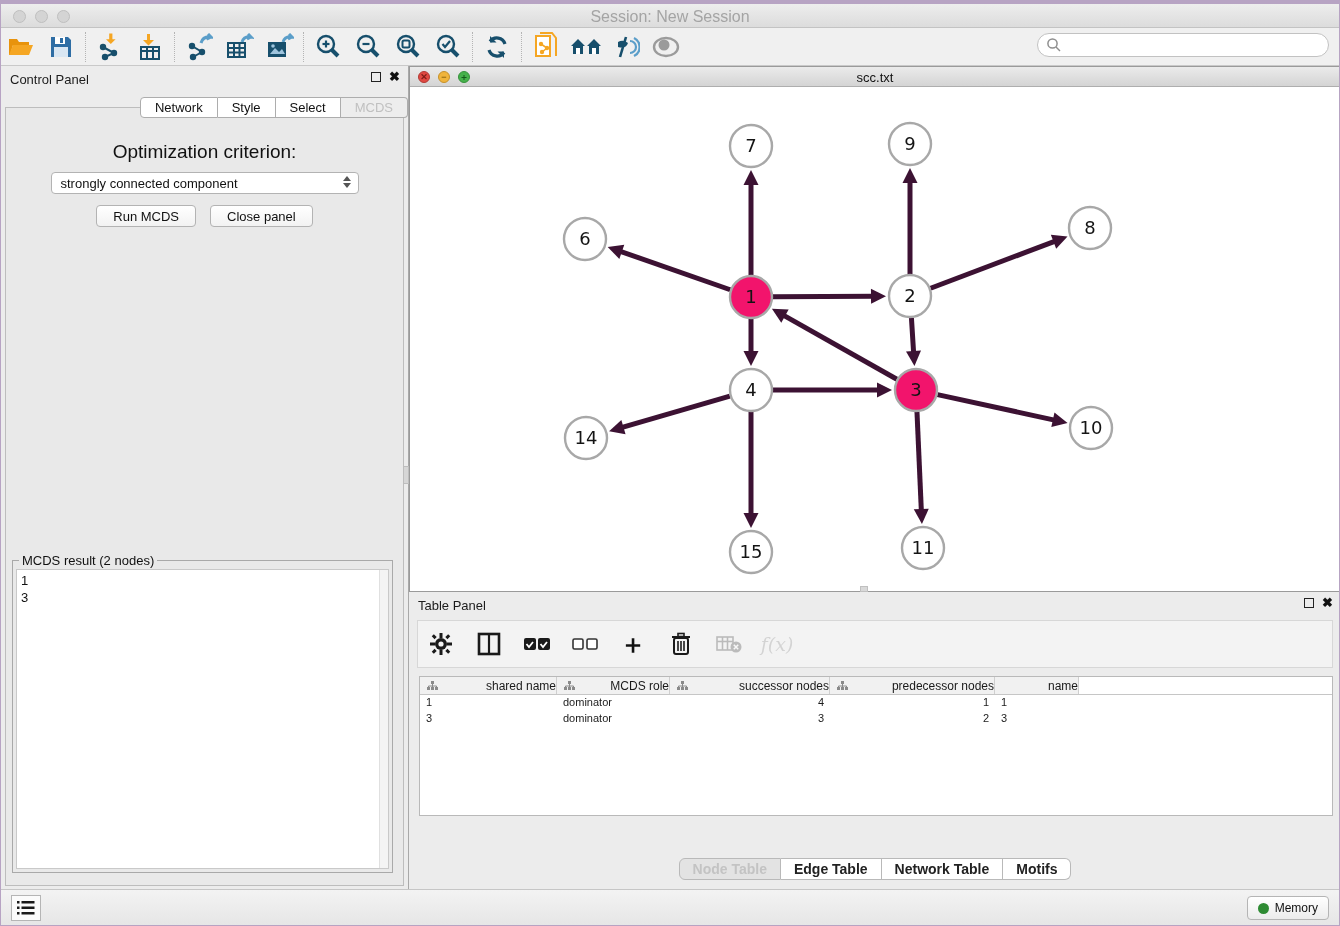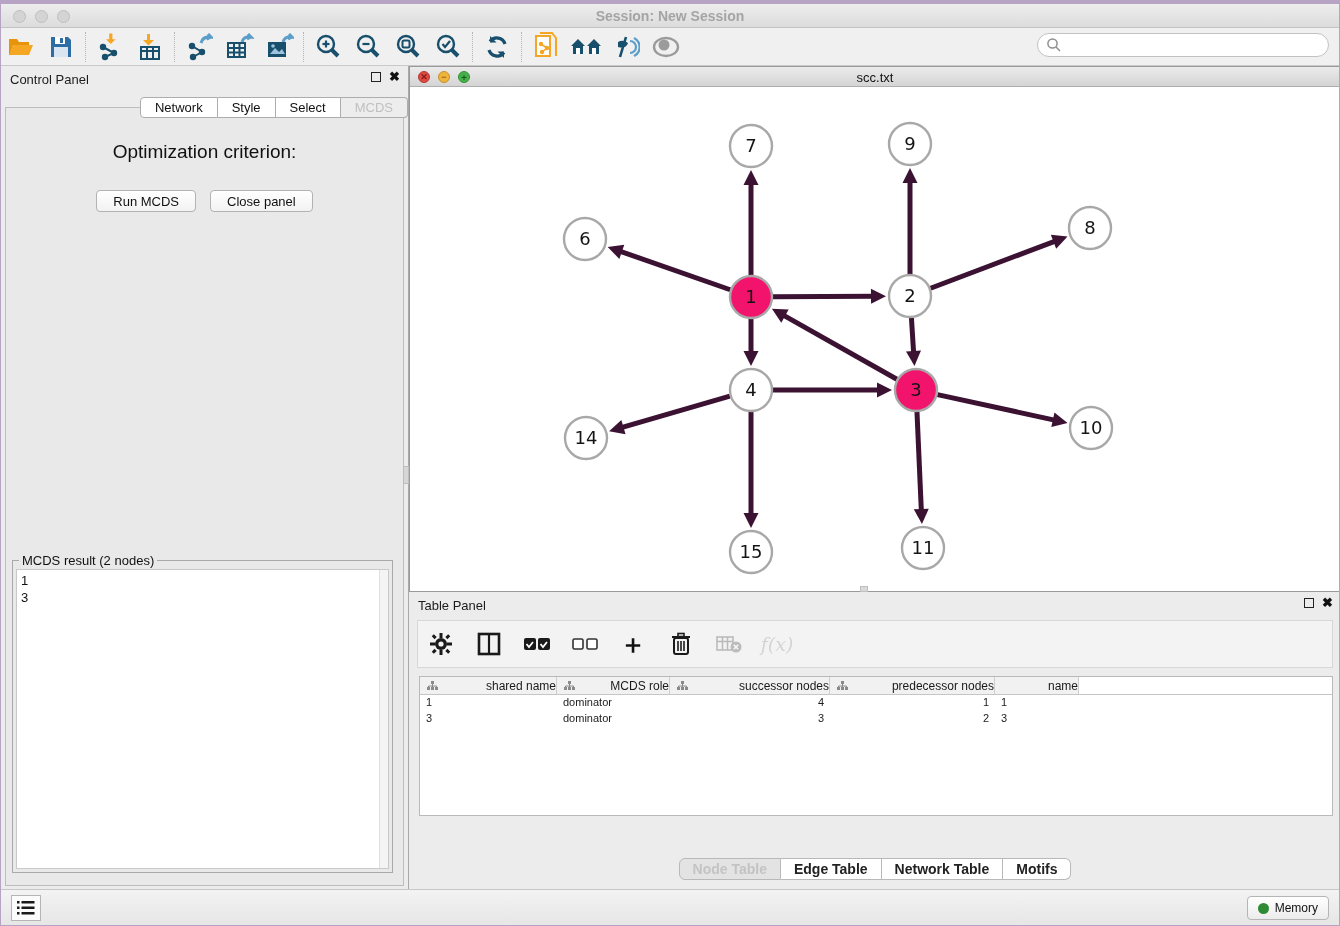--- a/index.html
+++ b/index.html
@@ -5,21 +5,21 @@
   * { margin:0; padding:0; box-sizing:border-box; }
   html,body { width:1340px; height:926px; font-family:"Liberation Sans", sans-serif; background:#e8e8e8; }
   #app { position:relative; width:1340px; height:926px; background:#ececec; overflow:hidden;
          border-left:1px solid #b7a3c3; border-right:1px solid #b7a3c3; border-bottom:1px solid #b7a3c3; }
 
   
   .frame-strip { position:absolute; left:0; top:0; width:100%; height:4px; background:#b7a3c3; }
   .titlebar { position:absolute; left:0; top:4px; width:100%; height:24px;
               background:linear-gradient(#ededed,#dcdcdc); border-bottom:1px solid #c3c3c3; }
   .titlebar .title { position:absolute; left:0; right:0; top:4px; text-align:center;
-                     font-size:14px; color:#a4a4a4;font-weight:bold; }
+                     font-size:16px; color:#a4a4a4; }
   .mac-dots { position:absolute; left:12px; top:6px; display:flex; gap:9px; }
   .mac-dot { width:13px; height:13px; border-radius:50%; background:#d4d4d4; border:1px solid #bfbfbf; }
 
   
   .toolbar { position:absolute; left:0; top:28px; width:100%; height:38px;
              background:#f0f0f0; border-bottom:1px solid #c9c9c9; display:flex; align-items:center; }
   .tbtn { width:40px; height:34px; display:flex; align-items:center; justify-content:center; }
   .tsep { width:1px; height:30px; margin:0 4px; border-left:1px dotted #b4b4b4; }
   .searchbox { position:absolute; right:10px; top:5px; width:292px; height:24px; background:#fff;
                border:1px solid #c2c2c2; border-radius:12px; display:flex; align-items:center; padding-left:8px; }
@@ -43,21 +43,21 @@
   .cp-body { position:absolute; left:4px; right:4px; top:41px; bottom:4px;
              background:#e9e9e9; border:1px solid #bdbdbd; }
   .opt-label { margin-top:33px; text-align:center; font-size:19px; color:#111; }
   .dropdown { position:relative; margin:9px auto 0 auto; width:308px; height:22px; background:#fff;
               border:1px solid #b3b3b3; border-radius:4px; font-size:13px; color:#111;
               display:flex; align-items:center; padding-left:9px; }
   .dd-arrows { position:absolute; right:7px; top:3px; }
   .dd-arrows div { width:0; height:0; border-left:4px solid transparent; border-right:4px solid transparent; }
   .dd-up { border-bottom:5px solid #555; margin-bottom:2px; }
   .dd-down { border-top:5px solid #555; }
-  .cp-buttons { margin-top:27px; display:flex; justify-content:center; gap:14px;text-align:center; }
+  .cp-buttons { margin-top:11px; display:flex; justify-content:center; gap:14px;text-align:center; }
   .mac-btn { height:22px; padding:0 16px; background:linear-gradient(#ffffff,#f2f2f2);
              border:1px solid #b3b3b3; border-radius:4px; font-size:13px; color:#111;
              display:flex; align-items:center; font-family:"Liberation Sans", sans-serif; }
 
   .result-box { position:absolute; left:6px; right:10px; top:452px; bottom:12px;
                 border:1px solid #a9a9a9; }
   .result-legend { position:absolute; left:6px; top:-8px; background:#e9e9e9; padding:0 3px;
                    font-size:13px; color:#111; }
   .result-area { position:absolute; left:3px; right:3px; top:8px; bottom:3px; background:#fff;
                  border:1px solid #c9c9c9; font-size:13px; color:#111; padding:2px 4px; line-height:17px; }
@@ -291,20 +291,27 @@
       </span>
     </div>
     <div class="cp-tabs">
       <div class="seg">Network</div>
       <div class="seg">Style</div>
       <div class="seg">Select</div>
       <div class="seg selected">MCDS</div>
     </div>
     <div class="cp-body">
       <div class="opt-label">Optimization criterion:</div>
+      <div class="dropdown">
+        <span>strongly connected component</span>
+        <span class="dd-arrows">
+            <div class="dd-up"></div>
+            <div class="dd-down"></div>
+          </span>
+      </div>
       <div class="cp-buttons">
         <div class="mac-btn">Run MCDS</div>
         <div class="mac-btn">Close panel</div>
       </div>
       <div class="result-box">
         <div class="result-legend">MCDS result (2 nodes)</div>
         <div class="result-area">
           <div>1</div>
           <div>3</div>
           <div class="result-scroll"></div>

